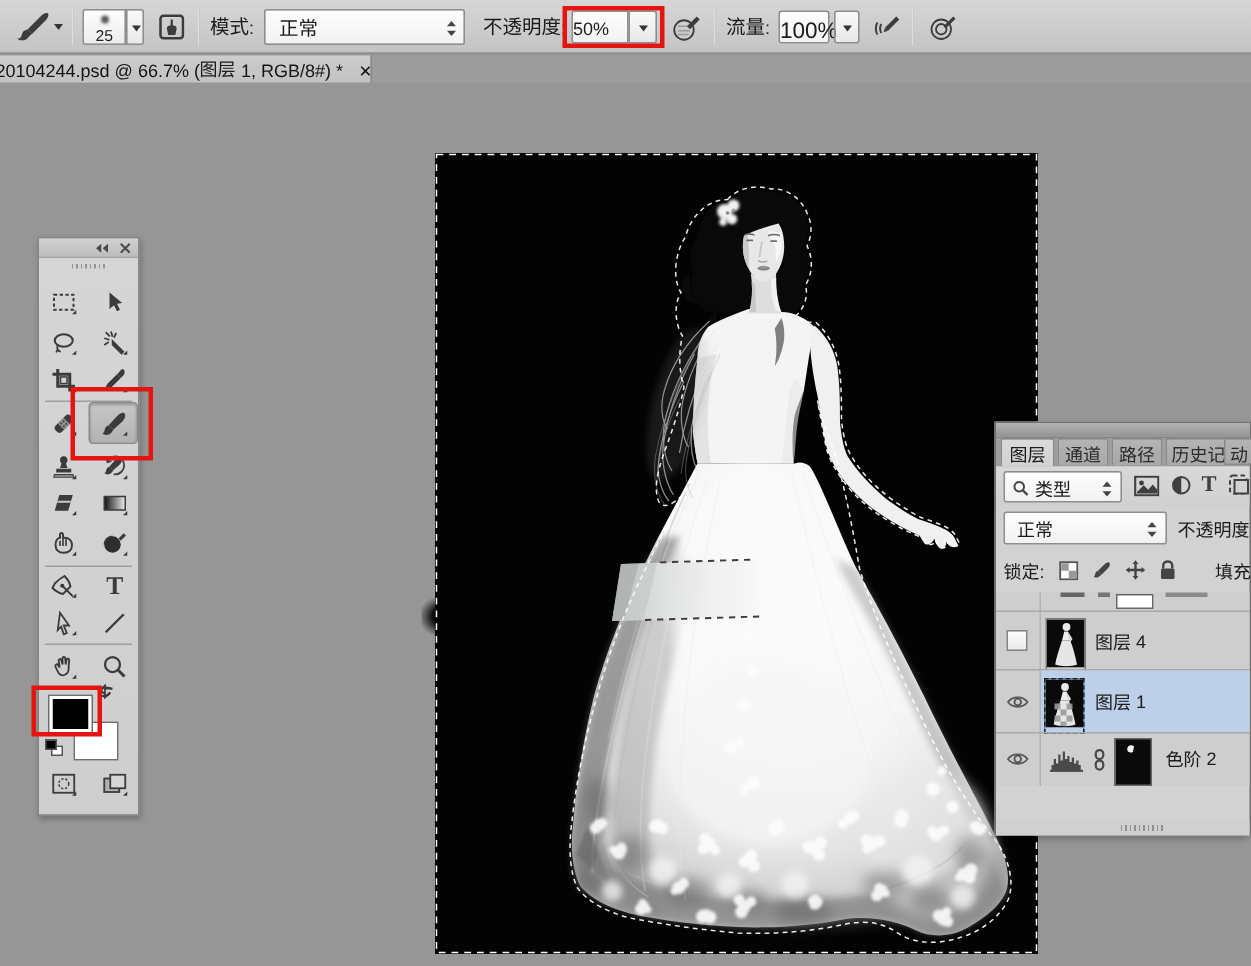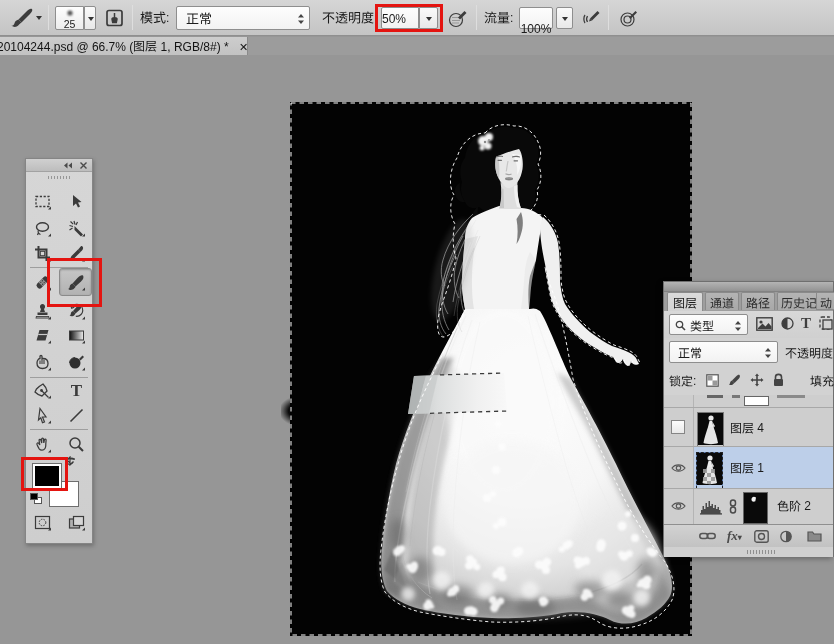--- a/index.html
+++ b/index.html
@@ -153,21 +153,21 @@
     <circle cx="8" cy="11" r="6.5" fill="none" stroke="#3c3c3c" stroke-width="1.2"></circle>
     <path d="M4 8.5 h8 M4 11.5 h8 M4 14 h7" stroke="#999" stroke-width="1"></path>
     <path d="M16.5 2 L10 8.5 L12 10.5 L18.5 4 Z" fill="#3c3c3c"></path>
   </svg>
   <div class="vsep" style="left:476px"></div>
   <div class="abs" style="left:484px;top:11px"><svg width="26" height="13" viewBox="0 0 2000 1000" style="vertical-align:-0.13em" fill="#1c1c1c">
         <use href="#u6D41" x="0"></use>
         <use href="#u91CF" x="1000"></use>
       </svg><span style="font-size:12px">:</span></div>
   <div class="ddown" style="left:519px;top:7px;width:34px;height:22px">
-    <div class="abs" style="left:0;top:14px;width:100%;text-align:center;font-size:12px">100%</div>
+    <div class="abs" style="left:0;top:4px;width:100%;text-align:center;font-size:15px">100%</div>
   </div>
   <div class="dbtn" style="left:556px;top:7px;width:17px;height:22px">
       <div class="arrow-d" style="left:5px;top:9px"></div>
     </div>
   <svg class="abs" style="left:582px;top:9px" width="19" height="19" viewBox="0 0 19 19">
     <path d="M3 6 C1.5 8 1.5 12 3 14 M5.5 7 C4.5 8.6 4.5 11.4 5.5 13" fill="none" stroke="#3c3c3c" stroke-width="1.3"></path>
     <path d="M15.5 2 L8 9.5 L10 11.5 L17.5 4 Z" fill="#3c3c3c"></path>
     <path d="M8 9.5 L7 12.5 L10 11.5 Z" fill="#3c3c3c"></path>
   </svg>
   <div class="vsep" style="left:608px"></div>
@@ -928,35 +928,15 @@
       <path><svg width="25" height="32">
             <path d="M7.5 6.5 C7.5 3.8 10 3 12 4.5 L11.3 8.3 C9.5 9.3 7.5 8.5 7.5 6.5 Z" fill="#f2f2f2"></path>
           </svg>
    </path></div>
    <span class="abs" style="left:113px;top:104px"><svg width="24" height="12" viewBox="0 0 2000 1000" style="vertical-align:-0.13em" fill="#1c1c1c">
           <use href="#u8272" x="0"></use>
           <use href="#u9636" x="1000"></use>
         </svg><span style="font-size:12px"> 2</span></span>
  </div>
 
- <div class="abs" style="left:0;top:242px;width:100%;height:23px;background:linear-gradient(#d2d2d2,#c2c2c2);border-top:1px solid #8f8f8f">
-   <svg class="abs" style="left:35px;top:6px" width="17" height="10" viewBox="0 0 17 10">
-        <g fill="none" stroke="#555" stroke-width="1.5">
-          <rect x="0.8" y="2.5" width="8" height="5" rx="2.5"></rect>
-          <rect x="8.2" y="2.5" width="8" height="5" rx="2.5"></rect>
-        </g>
-      </svg>
-   <div class="abs" style="left:63px;top:3px;font-size:13px;font-style:italic;font-weight:bold;color:#4a4a4a;font-family:'Liberation Serif'">fx<span style="font-size:8px;font-style:normal">▾</span></div>
-   <svg class="abs" style="left:90px;top:5px" width="15" height="13" viewBox="0 0 15 13">
-        <rect x="0.8" y="0.8" width="13.4" height="11.4" rx="2" fill="none" stroke="#555" stroke-width="1.4"></rect>
-        <circle cx="7.5" cy="6.5" r="3" fill="none" stroke="#555" stroke-width="1.4"></circle>
-      </svg>
-   <svg class="abs" style="left:116px;top:5px" width="13" height="13" viewBox="0 0 13 13">
-        <circle cx="6" cy="6.5" r="5.2" fill="none" stroke="#555" stroke-width="1.3"></circle>
-        <path d="M6 1.3 A5.2 5.2 0 0 1 6 11.7 Z" fill="#555"></path>
-      </svg>
-   <svg class="abs" style="left:143px;top:5px" width="15" height="12" viewBox="0 0 15 12">
-        <path d="M1 2 L5.5 2 L7 4 L14 4 L14 11 L1 11 Z" fill="#8a8a8a" stroke="#555" stroke-width="1.2"></path>
-      </svg>
- </div>
  <div class="abs" style="left:0;top:265px;width:100%;height:10px;background:#d0d0d0">
     <div class="abs" style="left:83px;top:3px;width:30px;height:4px;background-image:repeating-linear-gradient(90deg,#8f8f8f 0 1px,transparent 1px 3px)"></div>
  </div>
 </div>
 </body></html>

